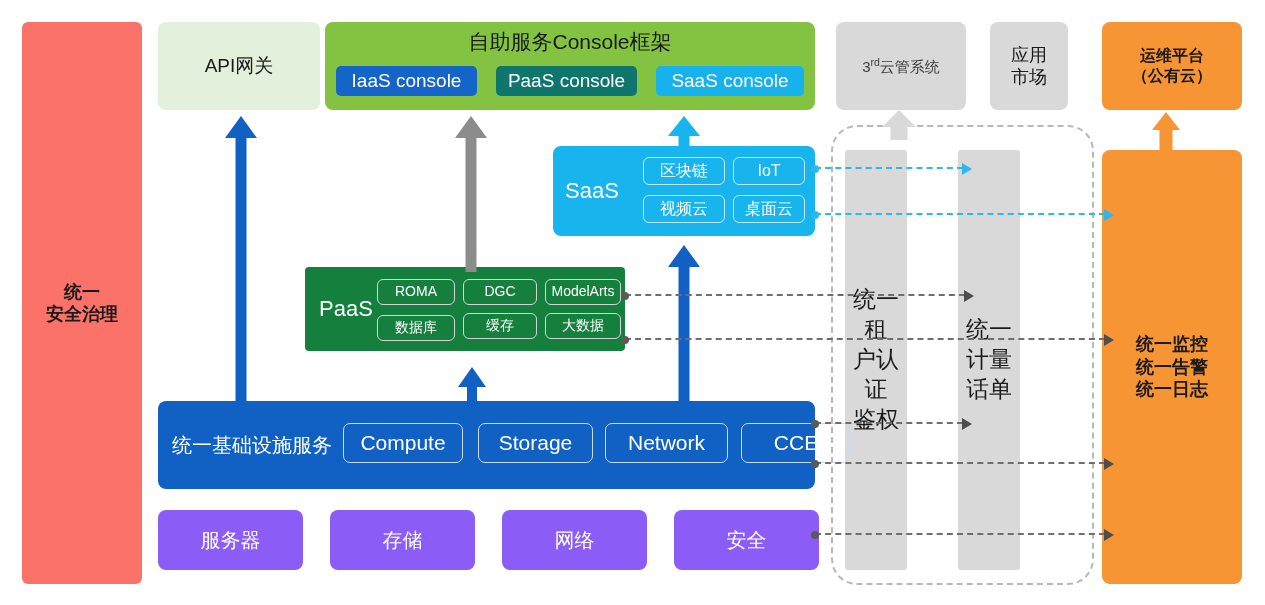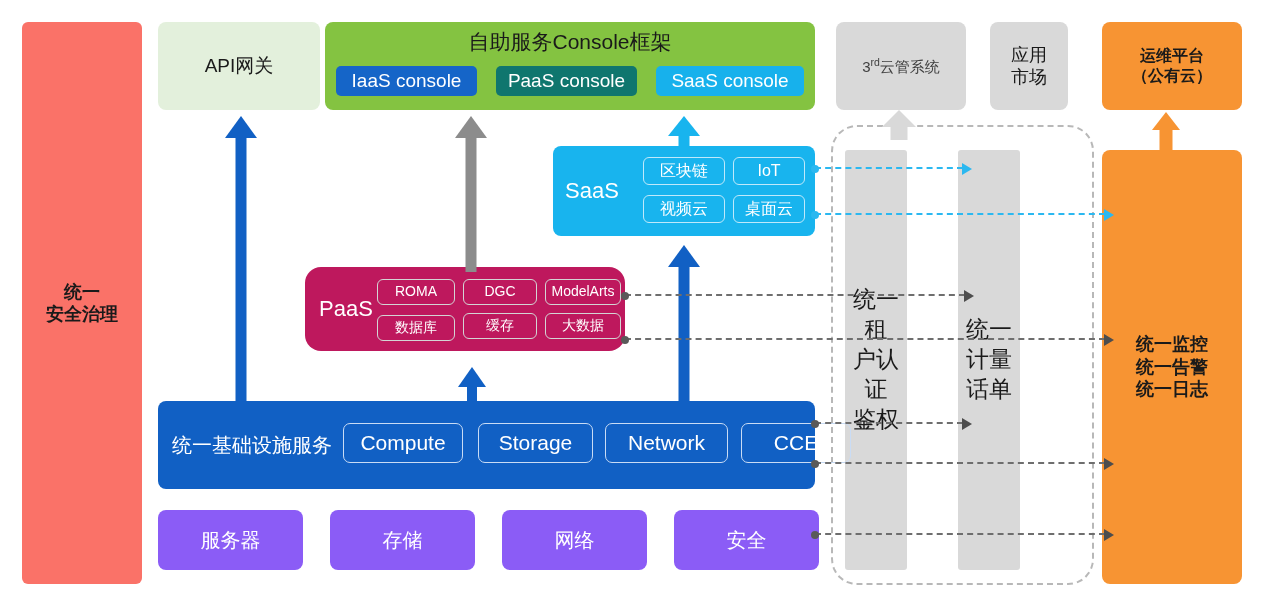--- a/index.html
+++ b/index.html
@@ -98,21 +98,21 @@
     box-sizing:border-box;
   }
   .s-blockchain{left:90px; top:11px; width:82px;}
   .s-iot{left:180px; top:11px; width:72px;}
   .s-video{left:90px; top:49px; width:82px;}
   .s-desktop{left:180px; top:49px; width:72px;}
 
   
   .layer-paas{
     left:305px; top:267px; width:320px; height:84px;
-    background:#be185d; border-radius:16px; display:block;
+    background:#15803d; border-radius:4px; display:block;
   }
   .layer-paas .layer-label{
     position:absolute; left:14px; top:0; height:100%;
     display:flex; align-items:center; font-size:22px; color:#ffffff;
   }
   .svc-paas{
     position:absolute; height:26px; border-radius:6px;
     border:1.5px solid #d4d4d4; color:#ffffff; font-size:14px;
     display:flex; align-items:center; justify-content:center;
     box-sizing:border-box;

